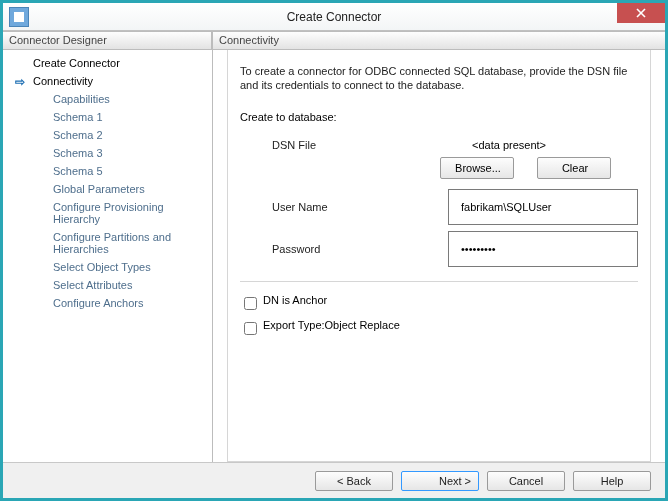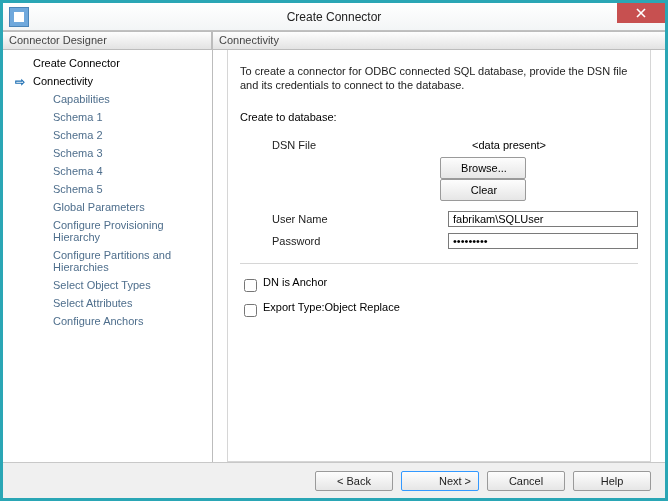--- a/index.html
+++ b/index.html
@@ -26,22 +26,22 @@
 
   .main { flex:1; display:flex; flex-direction:column; background:#fff;}
   .main-inner{flex:1; position:relative;}
   .content { position:absolute; left:14px; right:14px; top:0; bottom:0; border:1px solid #d6d6d6; border-top:none; padding: 14px 12px; background:#fff; }
   .desc { color:#222; line-height:1.3; margin-bottom:18px; }
   .section-label{ margin-bottom:16px; }
   .row { display:flex; align-items:center; margin-bottom:6px; }
   .row .lbl{ width:200px; color:#222;margin-left:32px; }
   .row .val{ flex:1; }
   .btn-row{ padding-left:200px; margin-bottom:10px; }
-  .btn-row button{ width:86px; height:22px; margin-right:20px;padding-left:8px; }
-  input[type=text], input[type=password]{ width:190px; height:16px; padding:1px 4px; border:1px solid #7a7a7a; font-size:11px; }
+  .btn-row button{ width:74px; height:22px; margin-right:20px;padding-left:8px; }
+  input[type=text], input[type=password]{ width:190px; height:36px; padding:1px 12px; border:1px solid #7a7a7a; font-size:11px; }
   hr{border:none; border-top:1px solid #d6d6d6; margin:14px 0 12px 0;}
   .chk-row{ display:flex; align-items:flex-start; margin-bottom:6px; }
   .chk-row input{margin-right:6px;}
 
   .footer { height:36px; border-top:1px solid #c8c8c8; display:flex; align-items:center; justify-content:flex-end; padding: 0 14px; background:#f0f0f0; }
   .footer button{ width:78px; height:20px; margin-left:8px; background:linear-gradient(#fdfdfd,#e6e6e6); border:1px solid #9a9a9a; border-radius:2px; color:#222;}
   .footer button.primary{border:1px solid #3399ff;padding-left:36px;}
   button{ font-size:11px; background:linear-gradient(#fdfdfd,#e6e6e6); border:1px solid #9a9a9a; border-radius:2px;}
 </style>
 </head>
@@ -62,21 +62,20 @@
   <div class="body">
     <div class="sidebar">
       <div class="panel-header">Connector Designer</div>
       <div class="nav">
         <div class="nav-item level-0"><span>Create Connector</span></div>
         <div class="nav-item level-0 active"><span class="arrow">⇨</span><span>Connectivity</span></div>
         <div class="nav-item lvl1"><span>Capabilities</span></div>
         <div class="nav-item lvl1"><span>Schema 1</span></div>
         <div class="nav-item lvl1"><span>Schema 2</span></div>
         <div class="nav-item lvl1"><span>Schema 3</span></div>
-        <div class="nav-item lvl1"><span>Schema 4</span></div>
         <div class="nav-item lvl1"><span>Schema 5</span></div>
         <div class="nav-item lvl1"><span>Global Parameters</span></div>
         <div class="nav-item lvl1"><span>Configure Provisioning Hierarchy</span></div>
         <div class="nav-item lvl1"><span>Configure Partitions and Hierarchies</span></div>
         <div class="nav-item lvl1"><span>Select Object Types</span></div>
         <div class="nav-item lvl1"><span>Select Attributes</span></div>
         <div class="nav-item lvl1"><span>Configure Anchors</span></div>
       </div>
     </div>
 

